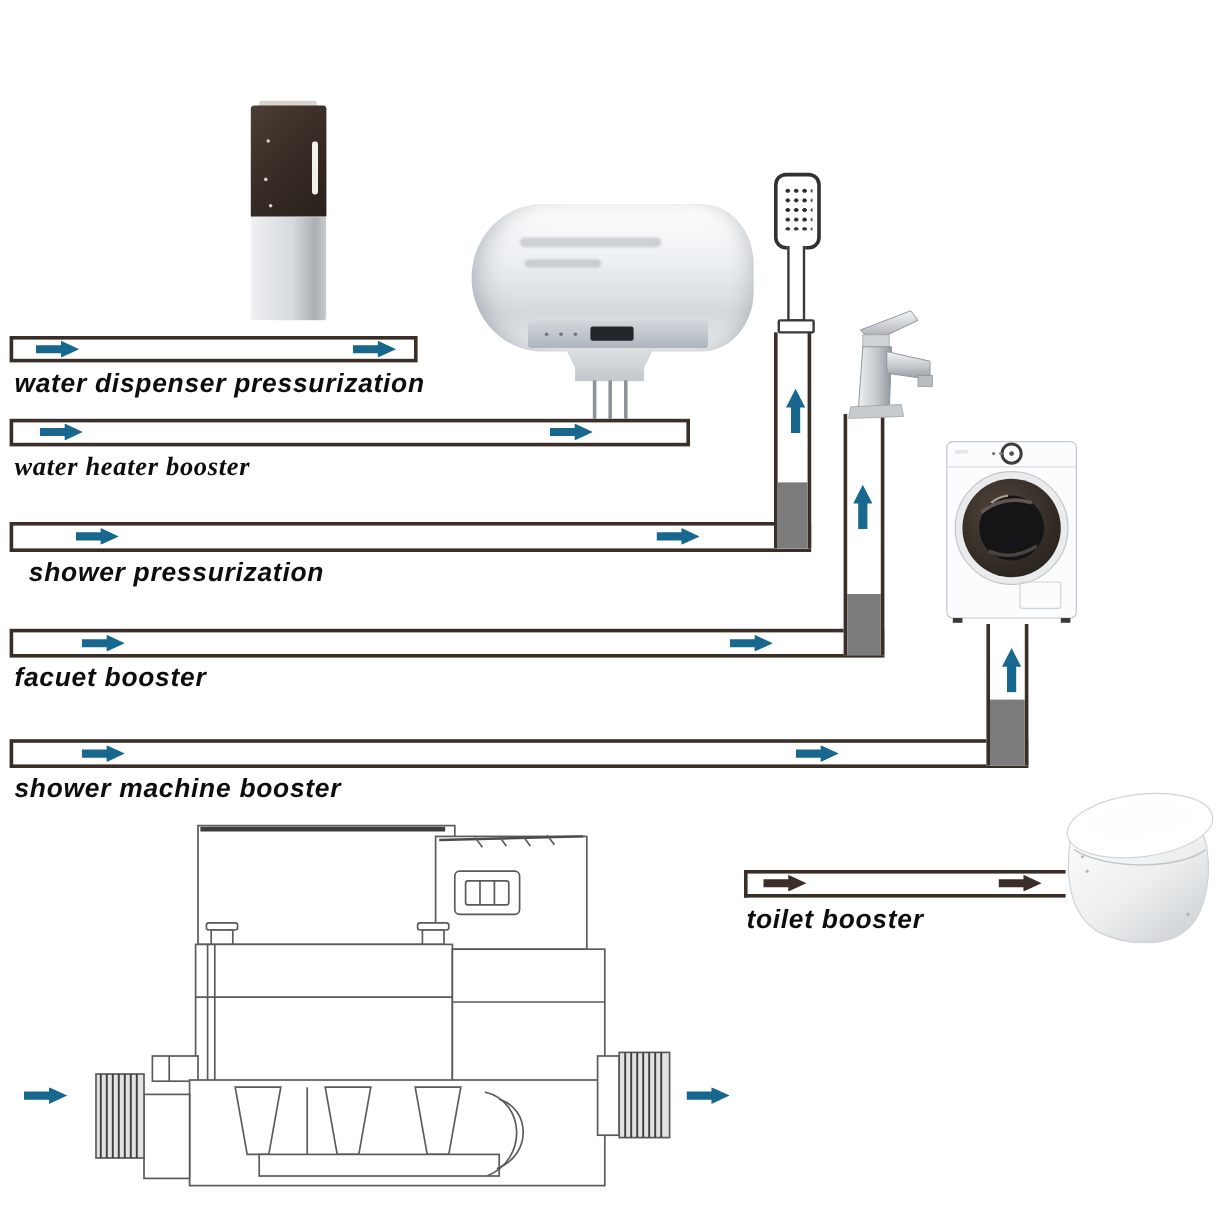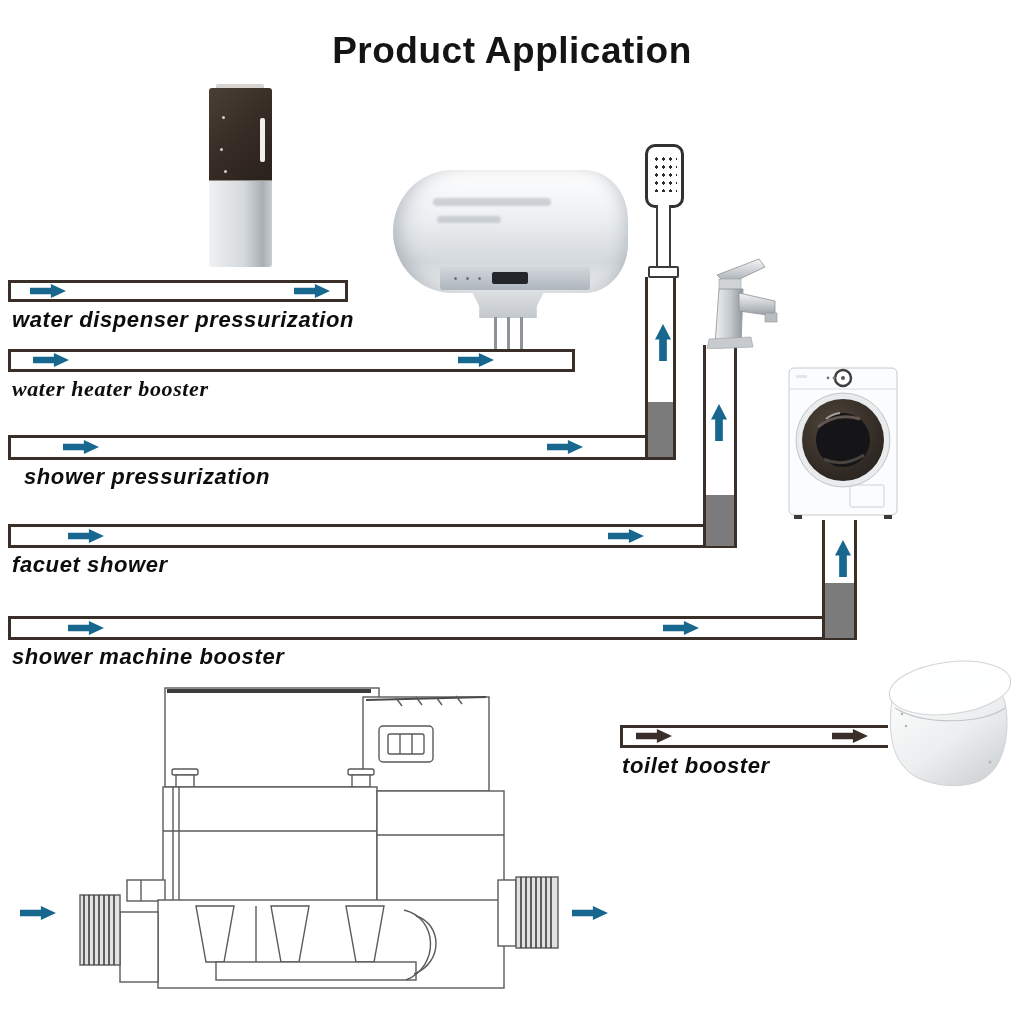--- a/index.html
+++ b/index.html
@@ -56,21 +56,20 @@
   .showercollar{position:absolute;left:648px;top:266px;width:31px;height:12px;box-sizing:border-box;
               background:#fff;border:2px solid #3a3a3a;border-radius:2px;}
   
   .svgbox{position:absolute;}
 </style>
 </head>
 <body>
 
 <div id="stage">
 
-  <div class="title">Product Application</div>
 
   <div class="pipe" style="left:8px;top:280px;width:340px;height:22px;"></div>
   <div class="pipe" style="left:8px;top:349px;width:567px;height:23px;"></div>
   <div class="pipe" style="left:8px;top:435px;width:668px;height:25px;"></div>
   <div class="pipe" style="left:8px;top:524px;width:729px;height:24px;"></div>
   <div class="pipe" style="left:8px;top:616px;width:849px;height:24px;"></div>
   <div class="pipe open-right" style="left:620px;top:725px;width:268px;height:23px;"></div>
 
   <div class="vpipe" style="left:645px;top:277px;width:31px;height:180px;">
     <div class="water" style="top:125px;height:55px;"></div>
@@ -255,17 +254,17 @@
   <div class="arr dark" style="left:832px;top:729px;"></div>
   <div class="arr" style="left:20px;top:906px;"></div>
   <div class="arr" style="left:572px;top:906px;"></div>
   <div class="arrup" style="left:655px;top:324px;"></div>
   <div class="arrup" style="left:711px;top:404px;"></div>
   <div class="arrup" style="left:835px;top:540px;"></div>
 
   <div class="lbl" style="left:12px;top:307px;text-align:right;">water dispenser pressurization</div>
   <div class="lbl" style="left:12px;top:376px;font-family:Liberation Serif, serif;">water heater booster</div>
   <div class="lbl" style="left:12px;top:464px;margin-left:12px;">shower pressurization</div>
-  <div class="lbl" style="left:12px;top:552px;">facuet shower</div>
+  <div class="lbl" style="left:12px;top:552px;">facuet booster</div>
   <div class="lbl" style="left:12px;top:644px;">shower machine booster</div>
   <div class="lbl" style="left:622px;top:753px;">toilet booster</div>
 
 </div>
 
 </body></html>

